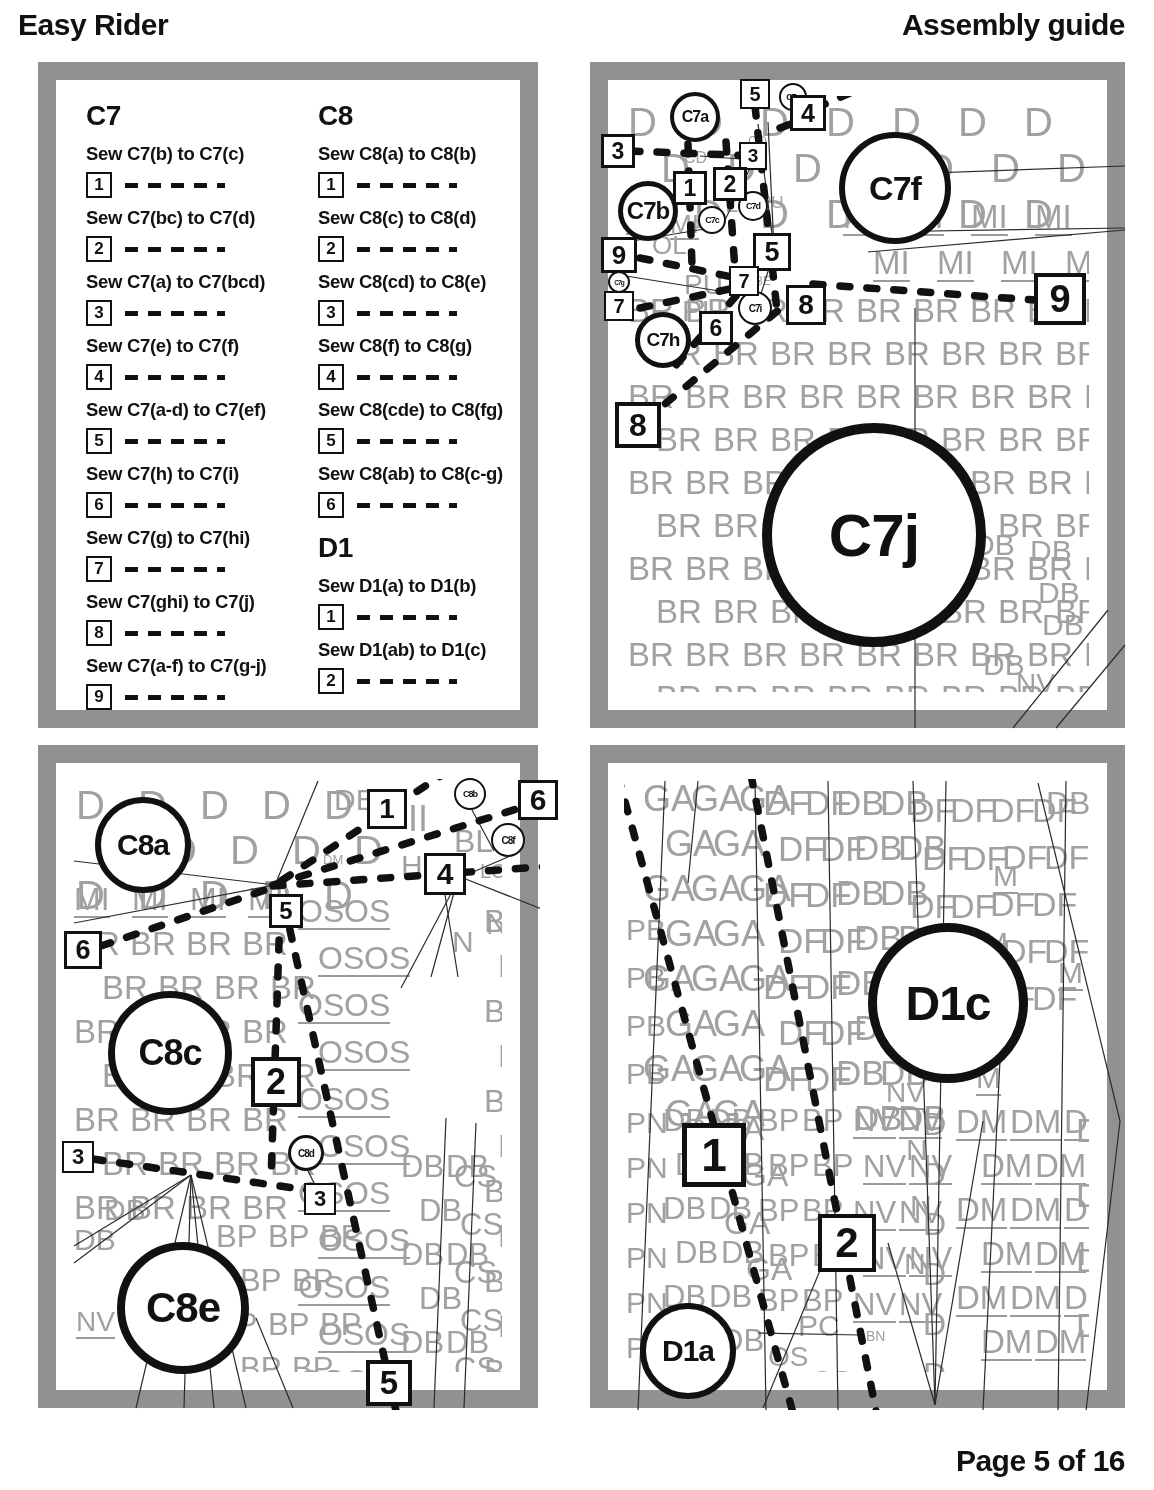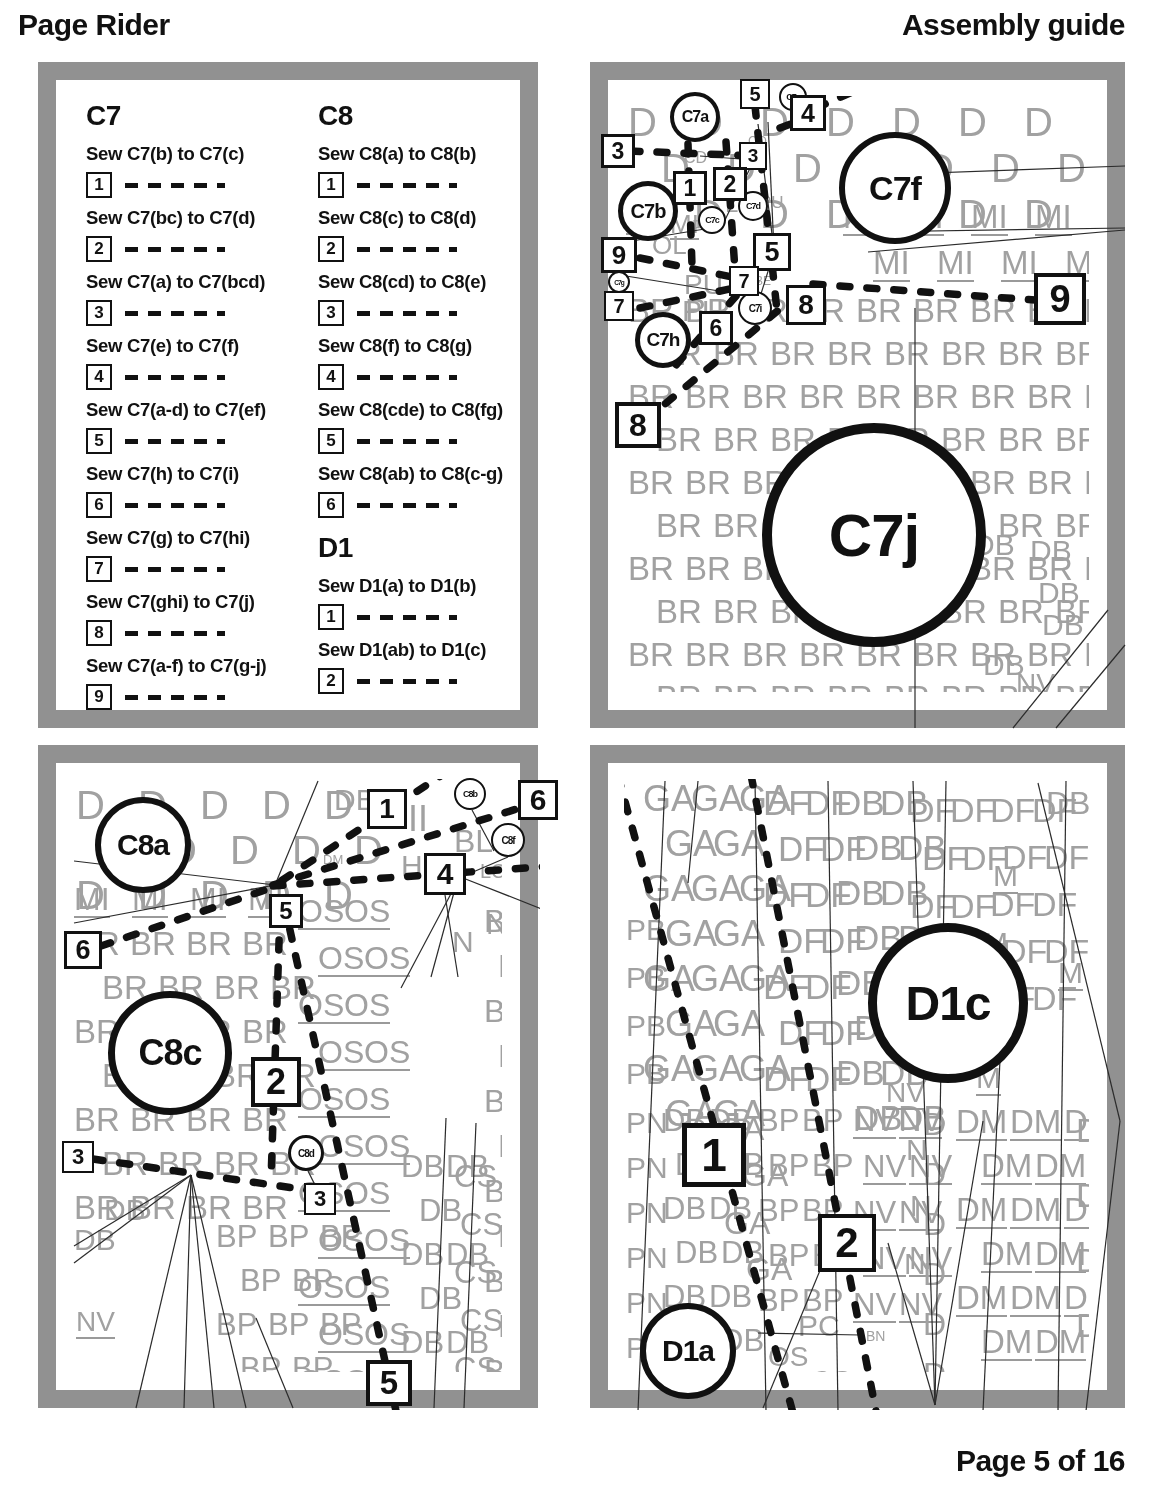--- a/index.html
+++ b/index.html
@@ -32,21 +32,21 @@
   .pcirc{position:absolute;background:#fff;border-style:solid;border-color:#111;border-radius:50%;
          box-sizing:border-box;display:flex;align-items:center;justify-content:center;
          font-weight:bold;letter-spacing:-1px;z-index:3;}
   .pbox{position:absolute;background:#fff;border-style:solid;border-color:#111;box-sizing:border-box;
         display:flex;align-items:center;justify-content:center;font-weight:bold;z-index:3;}
 </style>
 </head>
 <body>
 
 <div class="page">
-  <div class="hdr left">Page Rider</div>
+  <div class="hdr left">Easy Rider</div>
   <div class="hdr right">Assembly guide</div>
 
   <section class="panel" id="instructions-panel" style="left:38px;top:62px;width:500px;height:666px;">
       <div class="icol c1">
         <div class="isec">
           <div class="ihead">C7</div>
           <div class="step">
             <div class="step-text">Sew C7(b) to C7(c)</div>
             <div class="step-row">
               <span class="nbox">1</span>
@@ -341,21 +341,21 @@
           <line x1="32" y1="178" x2="148" y2="202" stroke="#111111" stroke-width="7.5" stroke-linecap="round" stroke-dasharray="10 17"></line>
           <line x1="32" y1="228" x2="136" y2="206" stroke="#111111" stroke-width="7.5" stroke-linecap="round" stroke-dasharray="10 17"></line>
           <line x1="205" y1="204" x2="440" y2="221" stroke="#111111" stroke-width="7.5" stroke-linecap="round" stroke-dasharray="10 17"></line>
           <line x1="190" y1="214" x2="40" y2="338" stroke="#111111" stroke-width="7.5" stroke-linecap="round" stroke-dasharray="10 17"></line>
           <line x1="128" y1="216" x2="62" y2="292" stroke="#111111" stroke-width="7.5" stroke-linecap="round" stroke-dasharray="10 17"></line>
           <line x1="208" y1="28" x2="258" y2="6" stroke="#111111" stroke-width="7.5" stroke-linecap="round" stroke-dasharray="10 17"></line>
           <line x1="172" y1="48" x2="198" y2="38" stroke="#111111" stroke-width="7.5" stroke-linecap="round" stroke-dasharray="10 17"></line>
         </g>
       </svg>
       <div class="pcirc" style="left: 62px; top: 12px; width: 50px; height: 50px; border-width: 4px; font-size: 16px;">C7a</div>
-      <div class="pcirc" style="left: 10px; top: 101px; width: 60px; height: 60px; border-width: 5px; font-size: 20px;">C7b</div>
+      <div class="pcirc" style="left: 10px; top: 101px; width: 60px; height: 60px; border-width: 5px; font-size: 24px;">C7b</div>
       <div class="pcirc" style="left: 231px; top: 52px; width: 112px; height: 112px; border-width: 6px; font-size: 34px;">C7f</div>
       <div class="pcirc" style="left: 27px; top: 232px; width: 56px; height: 56px; border-width: 5px; font-size: 19px;">C7h</div>
       <div class="pcirc" style="left: 154px; top: 343px; width: 224px; height: 224px; border-width: 10px; font-size: 60px;">C7j</div>
       <div class="pcirc" style="left: 171px; top: 3px; width: 28px; height: 28px; border-width: 2.5px; font-size: 9px;">C7e</div>
       <div class="pcirc" style="left: 90px; top: 126px; width: 28px; height: 28px; border-width: 2px; font-size: 9px;">C7c</div>
       <div class="pcirc" style="left: 130px; top: 111px; width: 30px; height: 30px; border-width: 2.5px; font-size: 9px;">C7d</div>
       <div class="pcirc" style="left: 0px; top: 191px; width: 22px; height: 22px; border-width: 2px; font-size: 6.5px;">C7g</div>
       <div class="pcirc" style="left: 130px; top: 211px; width: 34px; height: 34px; border-width: 2.5px; font-size: 10px;">C7i</div>
       <div class="pbox" style="left: 132px; top: -1px; width: 30px; height: 30px; border-width: 2px; font-size: 20px;">5</div>
       <div class="pbox" style="left: 182px; top: 15px; width: 36px; height: 36px; border-width: 3px; font-size: 25px;">4</div>
@@ -521,20 +521,21 @@
           <line x1="217" y1="122" x2="496" y2="35" stroke="#111111" stroke-width="7.5" stroke-linecap="round" stroke-dasharray="10 17"></line>
           <line x1="217" y1="123" x2="498" y2="103" stroke="#111111" stroke-width="7.5" stroke-linecap="round" stroke-dasharray="10 17"></line>
           <line x1="45" y1="183" x2="215" y2="125" stroke="#111111" stroke-width="7.5" stroke-linecap="round" stroke-dasharray="10 17"></line>
           <line x1="224" y1="150" x2="215" y2="417" stroke="#111111" stroke-width="7.5" stroke-linecap="round" stroke-dasharray="10 17"></line>
           <line x1="228" y1="140" x2="340" y2="648" stroke="#111111" stroke-width="7.5" stroke-linecap="round" stroke-dasharray="10 17"></line>
           <line x1="37" y1="396" x2="258" y2="428" stroke="#111111" stroke-width="7.5" stroke-linecap="round" stroke-dasharray="10 17"></line>
         </g>
       </svg>
       <div class="pcirc" style="left: 39px; top: 34px; width: 96px; height: 96px; border-width: 6px; font-size: 30px;">C8a</div>
       <div class="pcirc" style="left: 52px; top: 228px; width: 124px; height: 124px; border-width: 7px; font-size: 36px;">C8c</div>
+      <div class="pcirc" style="left: 61px; top: 479px; width: 132px; height: 132px; border-width: 8px; font-size: 42px;">C8e</div>
       <div class="pcirc" style="left: 398px; top: 15px; width: 32px; height: 32px; border-width: 2.5px; font-size: 9px;">C8b</div>
       <div class="pcirc" style="left: 435px; top: 60px; width: 34px; height: 34px; border-width: 2.5px; font-size: 10px;">C8f</div>
       <div class="pcirc" style="left: 232px; top: 372px; width: 36px; height: 36px; border-width: 3px; font-size: 10px;">C8d</div>
       <div class="pbox" style="left: 311px; top: 26px; width: 40px; height: 40px; border-width: 3px; font-size: 28px;">1</div>
       <div class="pbox" style="left: 462px; top: 17px; width: 40px; height: 40px; border-width: 3px; font-size: 30px;">6</div>
       <div class="pbox" style="left: 368px; top: 90px; width: 42px; height: 42px; border-width: 3px; font-size: 30px;">4</div>
       <div class="pbox" style="left: 213px; top: 131px; width: 34px; height: 34px; border-width: 3px; font-size: 24px;">5</div>
       <div class="pbox" style="left: 8px; top: 168px; width: 38px; height: 38px; border-width: 3px; font-size: 27px;">6</div>
       <div class="pbox" style="left: 195px; top: 294px; width: 50px; height: 50px; border-width: 4px; font-size: 36px;">2</div>
       <div class="pbox" style="left: 6px; top: 378px; width: 32px; height: 32px; border-width: 2px; font-size: 22px;">3</div>

